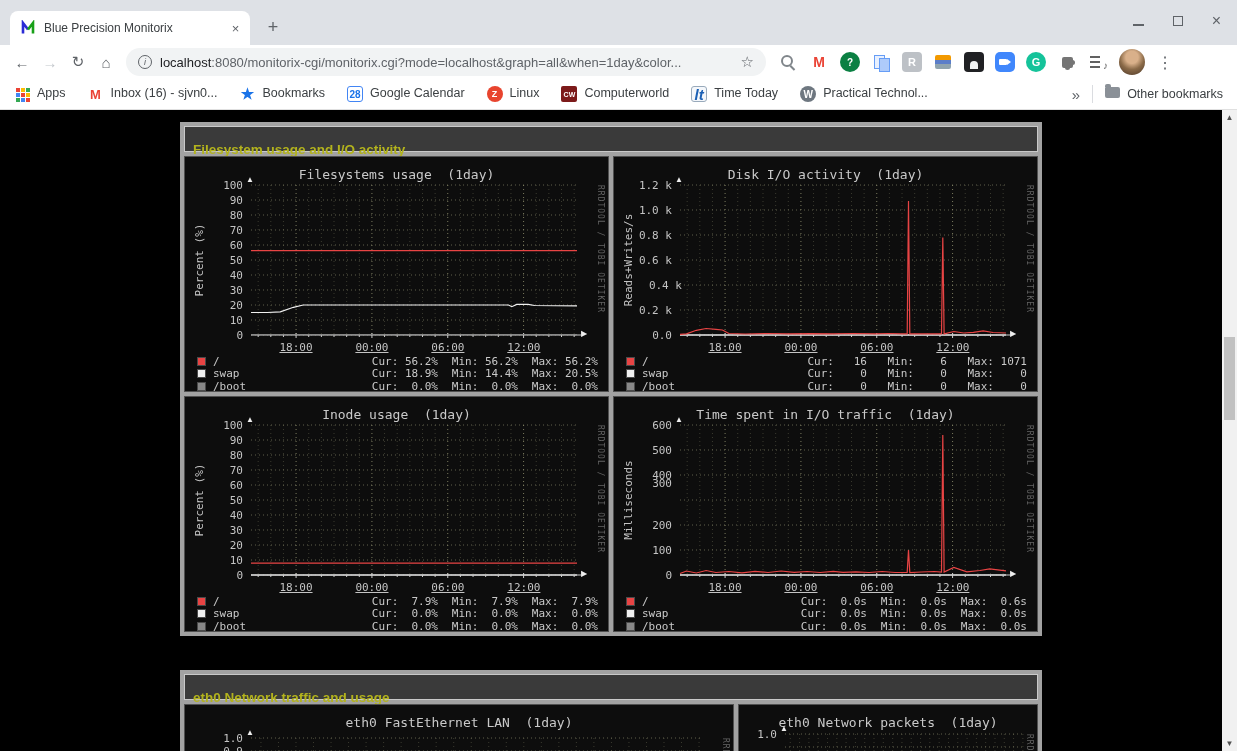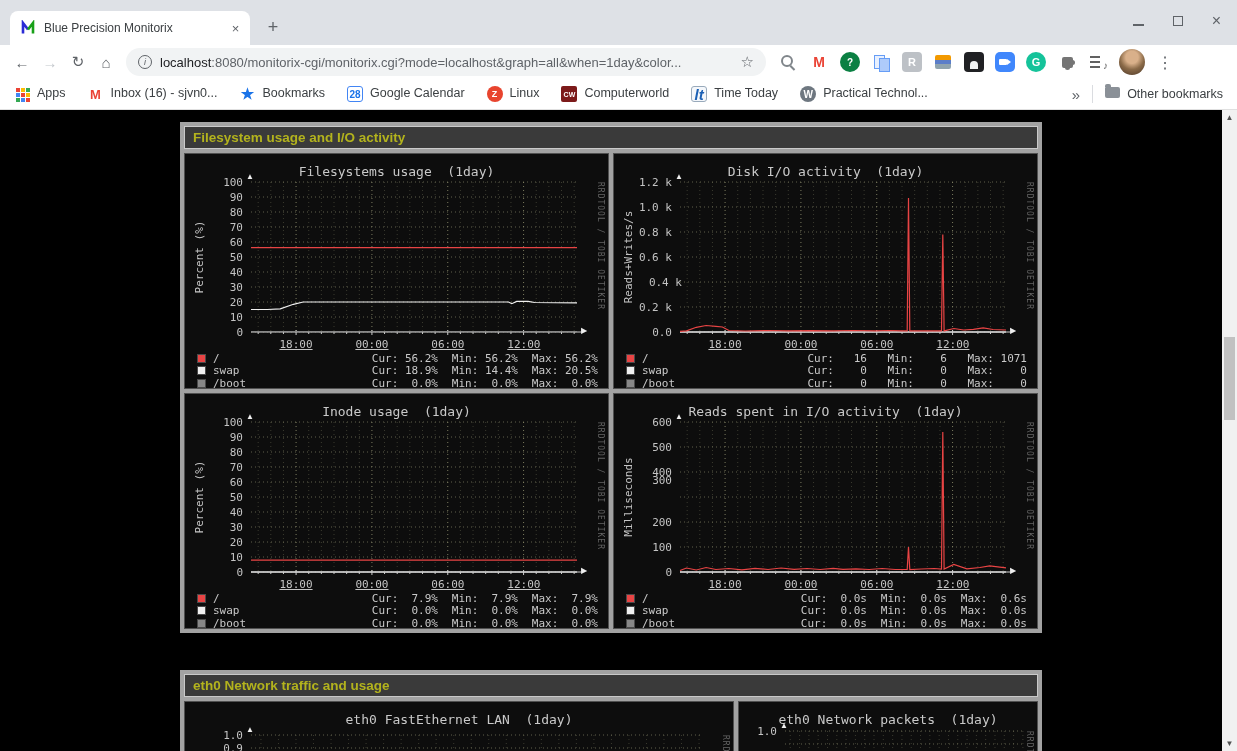--- a/index.html
+++ b/index.html
@@ -89,21 +89,21 @@
 
   
   .content { position:relative; width:1237px; height:641px; background:#000; overflow:hidden; }
   .scrollbar { position:absolute; right:0; top:0; width:15px; height:641px; background:#f1f1f1; z-index:5; }
   .sb-arrow { position:absolute; left:0; width:15px; height:15px; display:flex; align-items:center;
     justify-content:center; color:#505050; font-size:8px; }
   .sb-thumb { position:absolute; left:2px; width:11px; top:227px; height:83px; background:#c1c1c1; }
 
   .mxtable { position:absolute; left:180px; width:862px; background:#a2a2a2; padding:4px; }
   .mxheader { height:23px; line-height:21px; background:#3a3a3a; border:1px solid #c9c9c9; color:#b3b31d;
-    font-weight:bold; font-size:13.5px; padding:0 8px; margin-bottom:4px; }
+    font-weight:bold; font-size:13.5px; padding:12px 8px; margin-bottom:4px; }
   .mxrow { display:flex; gap:4px; }
   .mxrow + .mxrow { margin-top:4px; }
   .graph-panel { position:relative; background:#0d0d0d; border:1px solid #505050; overflow:hidden; }
   .gp-full { width:425px; height:236px; }
   .gp-wide { width:550px; height:236px; }
   .gp-narrow { width:300px; height:236px; }
 
   .g-title { position:absolute; top:10px; left:0; right:0; text-align:center; white-space:pre;
     color:#c9c9c9; font:13px "DejaVu Sans Mono", monospace; }
   .g-ytick { position:absolute; text-align:right; font:11px "DejaVu Sans Mono", monospace; color:#c4c4c4; }
@@ -549,21 +549,21 @@
             <div class="g-lrow">
               <span class="g-swatch" style="background: rgb(136, 136, 136);"></span>
               <span class="g-lname">/boot</span>
               <span class="g-val">Cur:  0.0%</span>
               <span class="g-val">Min:  0.0%</span>
               <span class="g-val">Max:  0.0%</span>
             </div>
           </div>
         </div>
       <div class="graph-panel gp-full">
-          <div class="g-title">Reads spent in I/O activity  (1day)</div>
+          <div class="g-title">Time spent in I/O traffic  (1day)</div>
           <div class="g-ylabel" style="left: 14px; top: 103px;">Milliseconds</div>
           <div class="g-ytick" style="top: 22px; left: 0px; width: 58px;">600</div>
           <div class="g-ytick" style="top: 47px; left: 0px; width: 58px;">500</div>
           <div class="g-ytick" style="top: 72px; left: 0px; width: 58px;">400</div>
           <div class="g-ytick" style="top: 80px; left: 0px; width: 58px;">300</div>
           <div class="g-ytick" style="top: 122px; left: 0px; width: 58px;">200</div>
           <div class="g-ytick" style="top: 147px; left: 0px; width: 58px;">100</div>
           <div class="g-ytick" style="top: 172px; left: 0px; width: 58px;">0</div>
           <div class="g-xtick" style="left: 110.988px; top: 184px;">18:00</div>
           <div class="g-xtick" style="left: 186.946px; top: 184px;">00:00</div>

